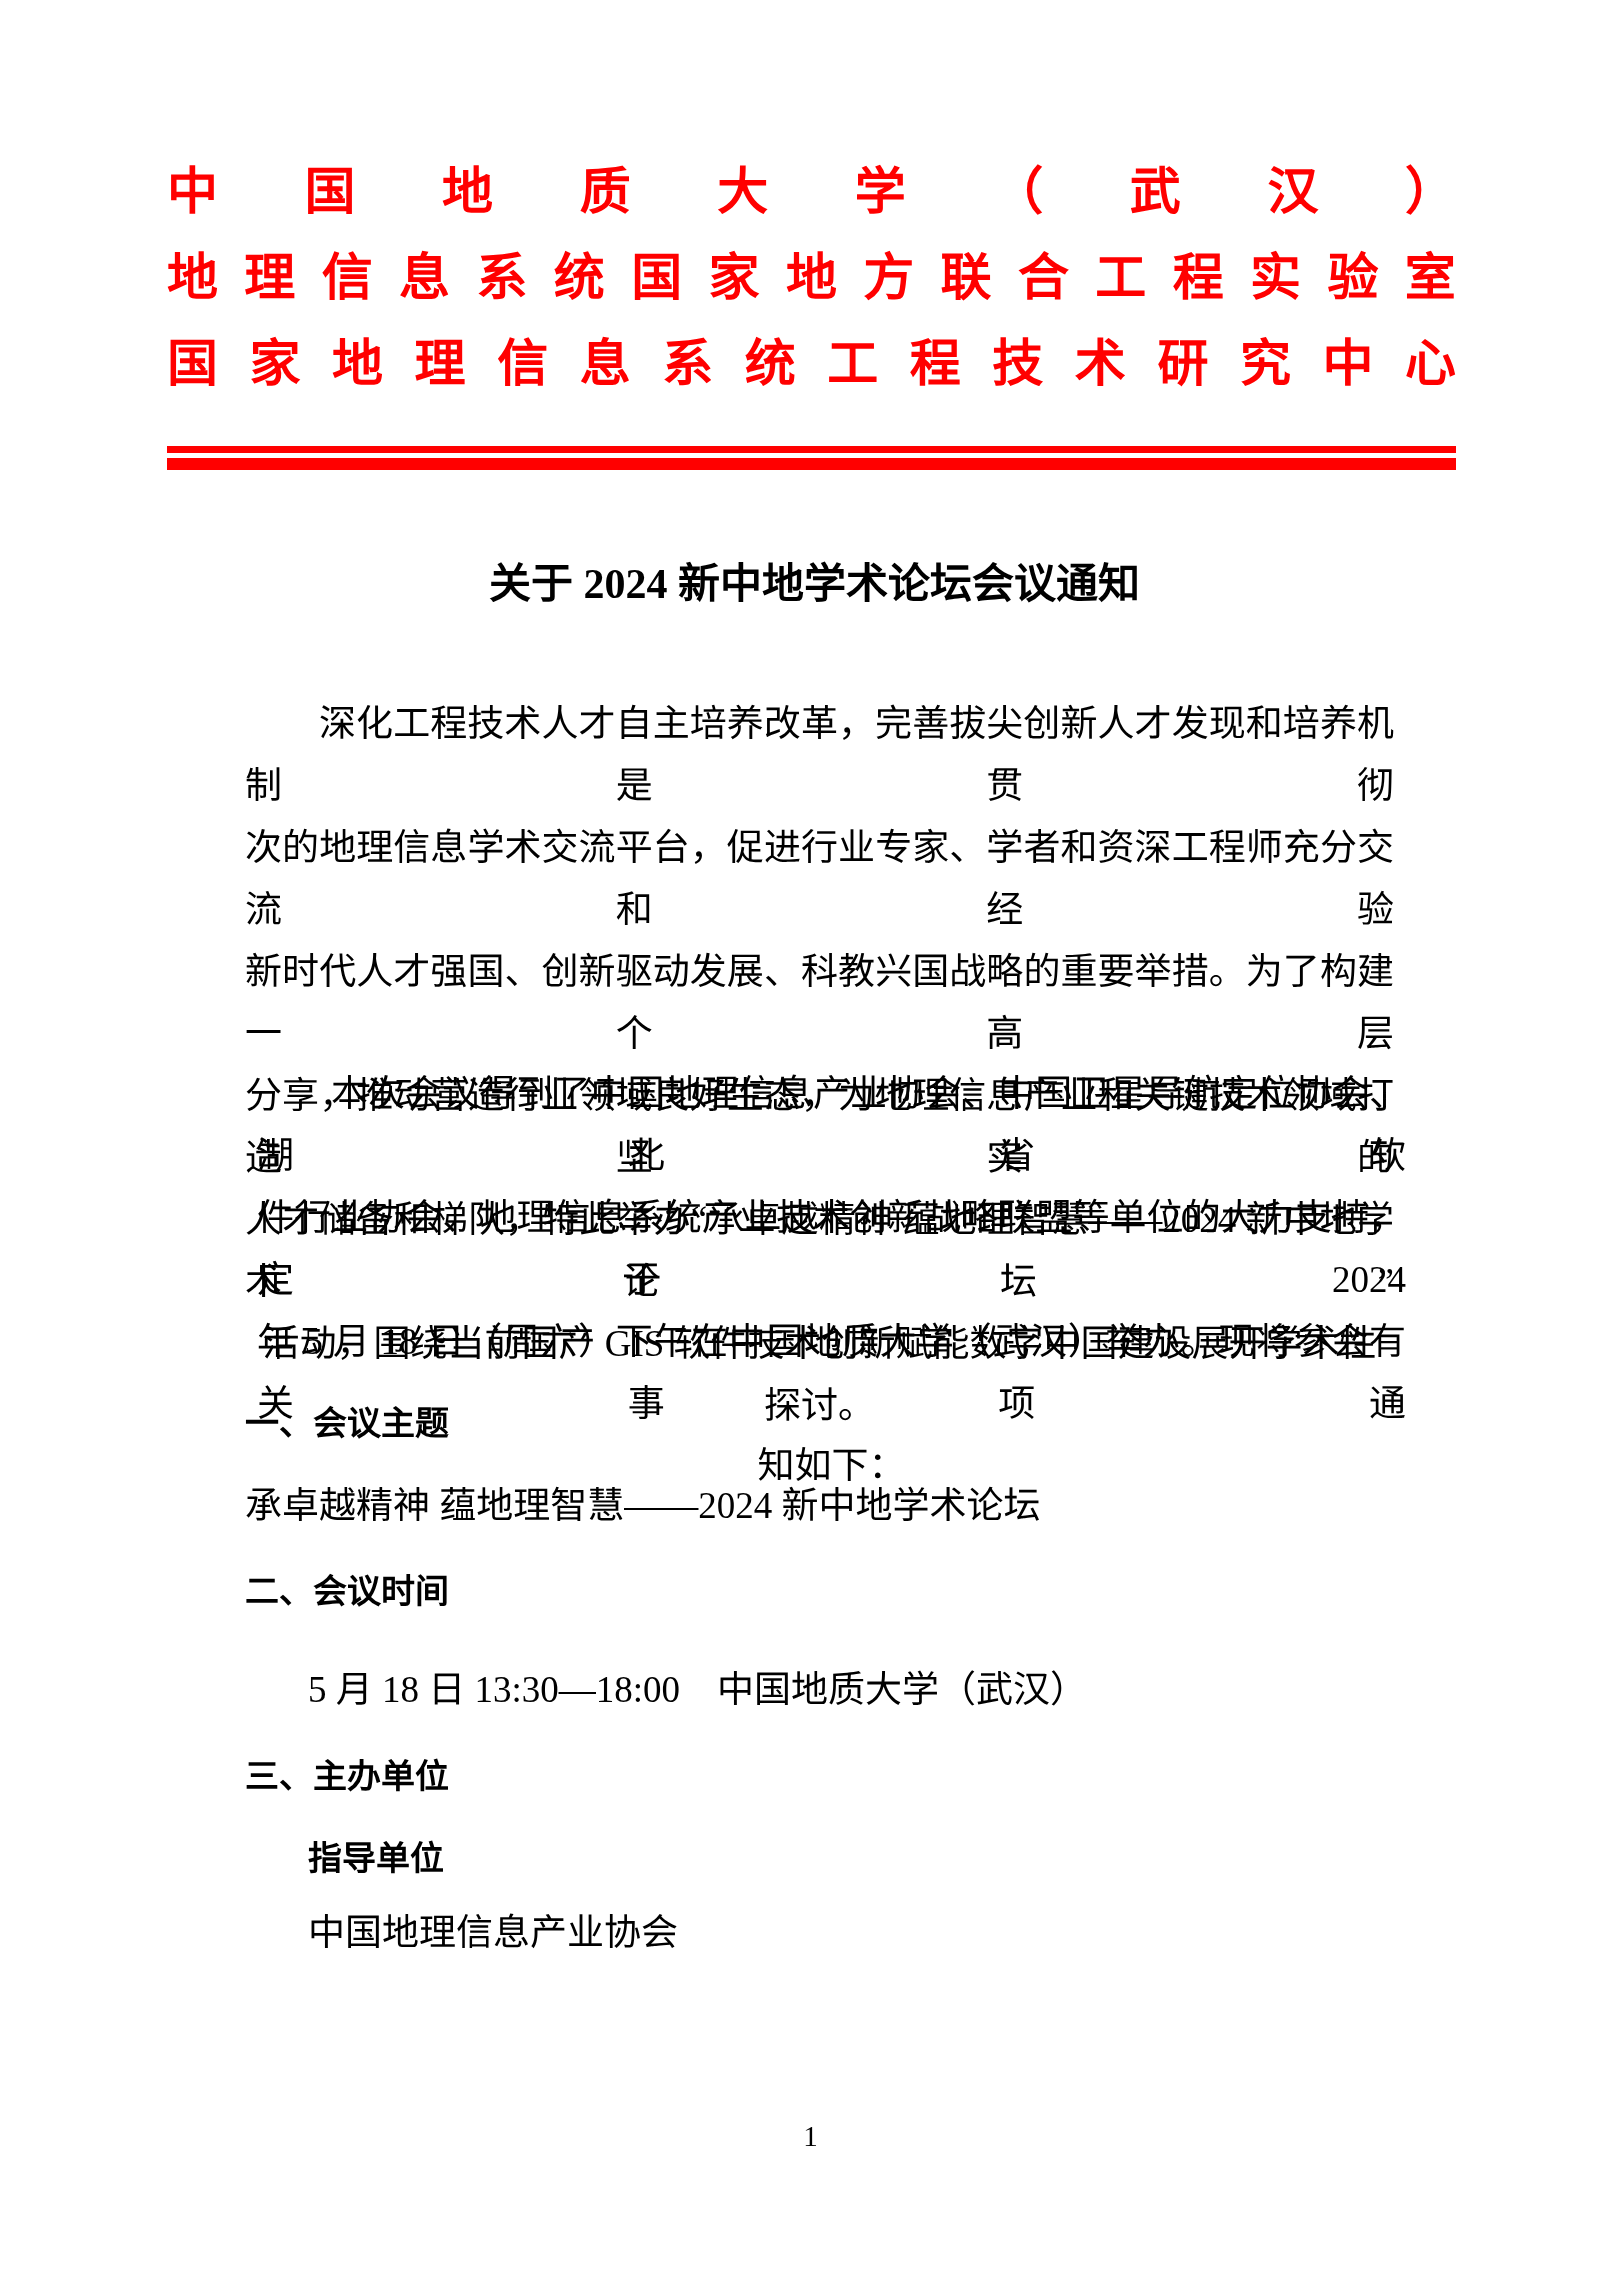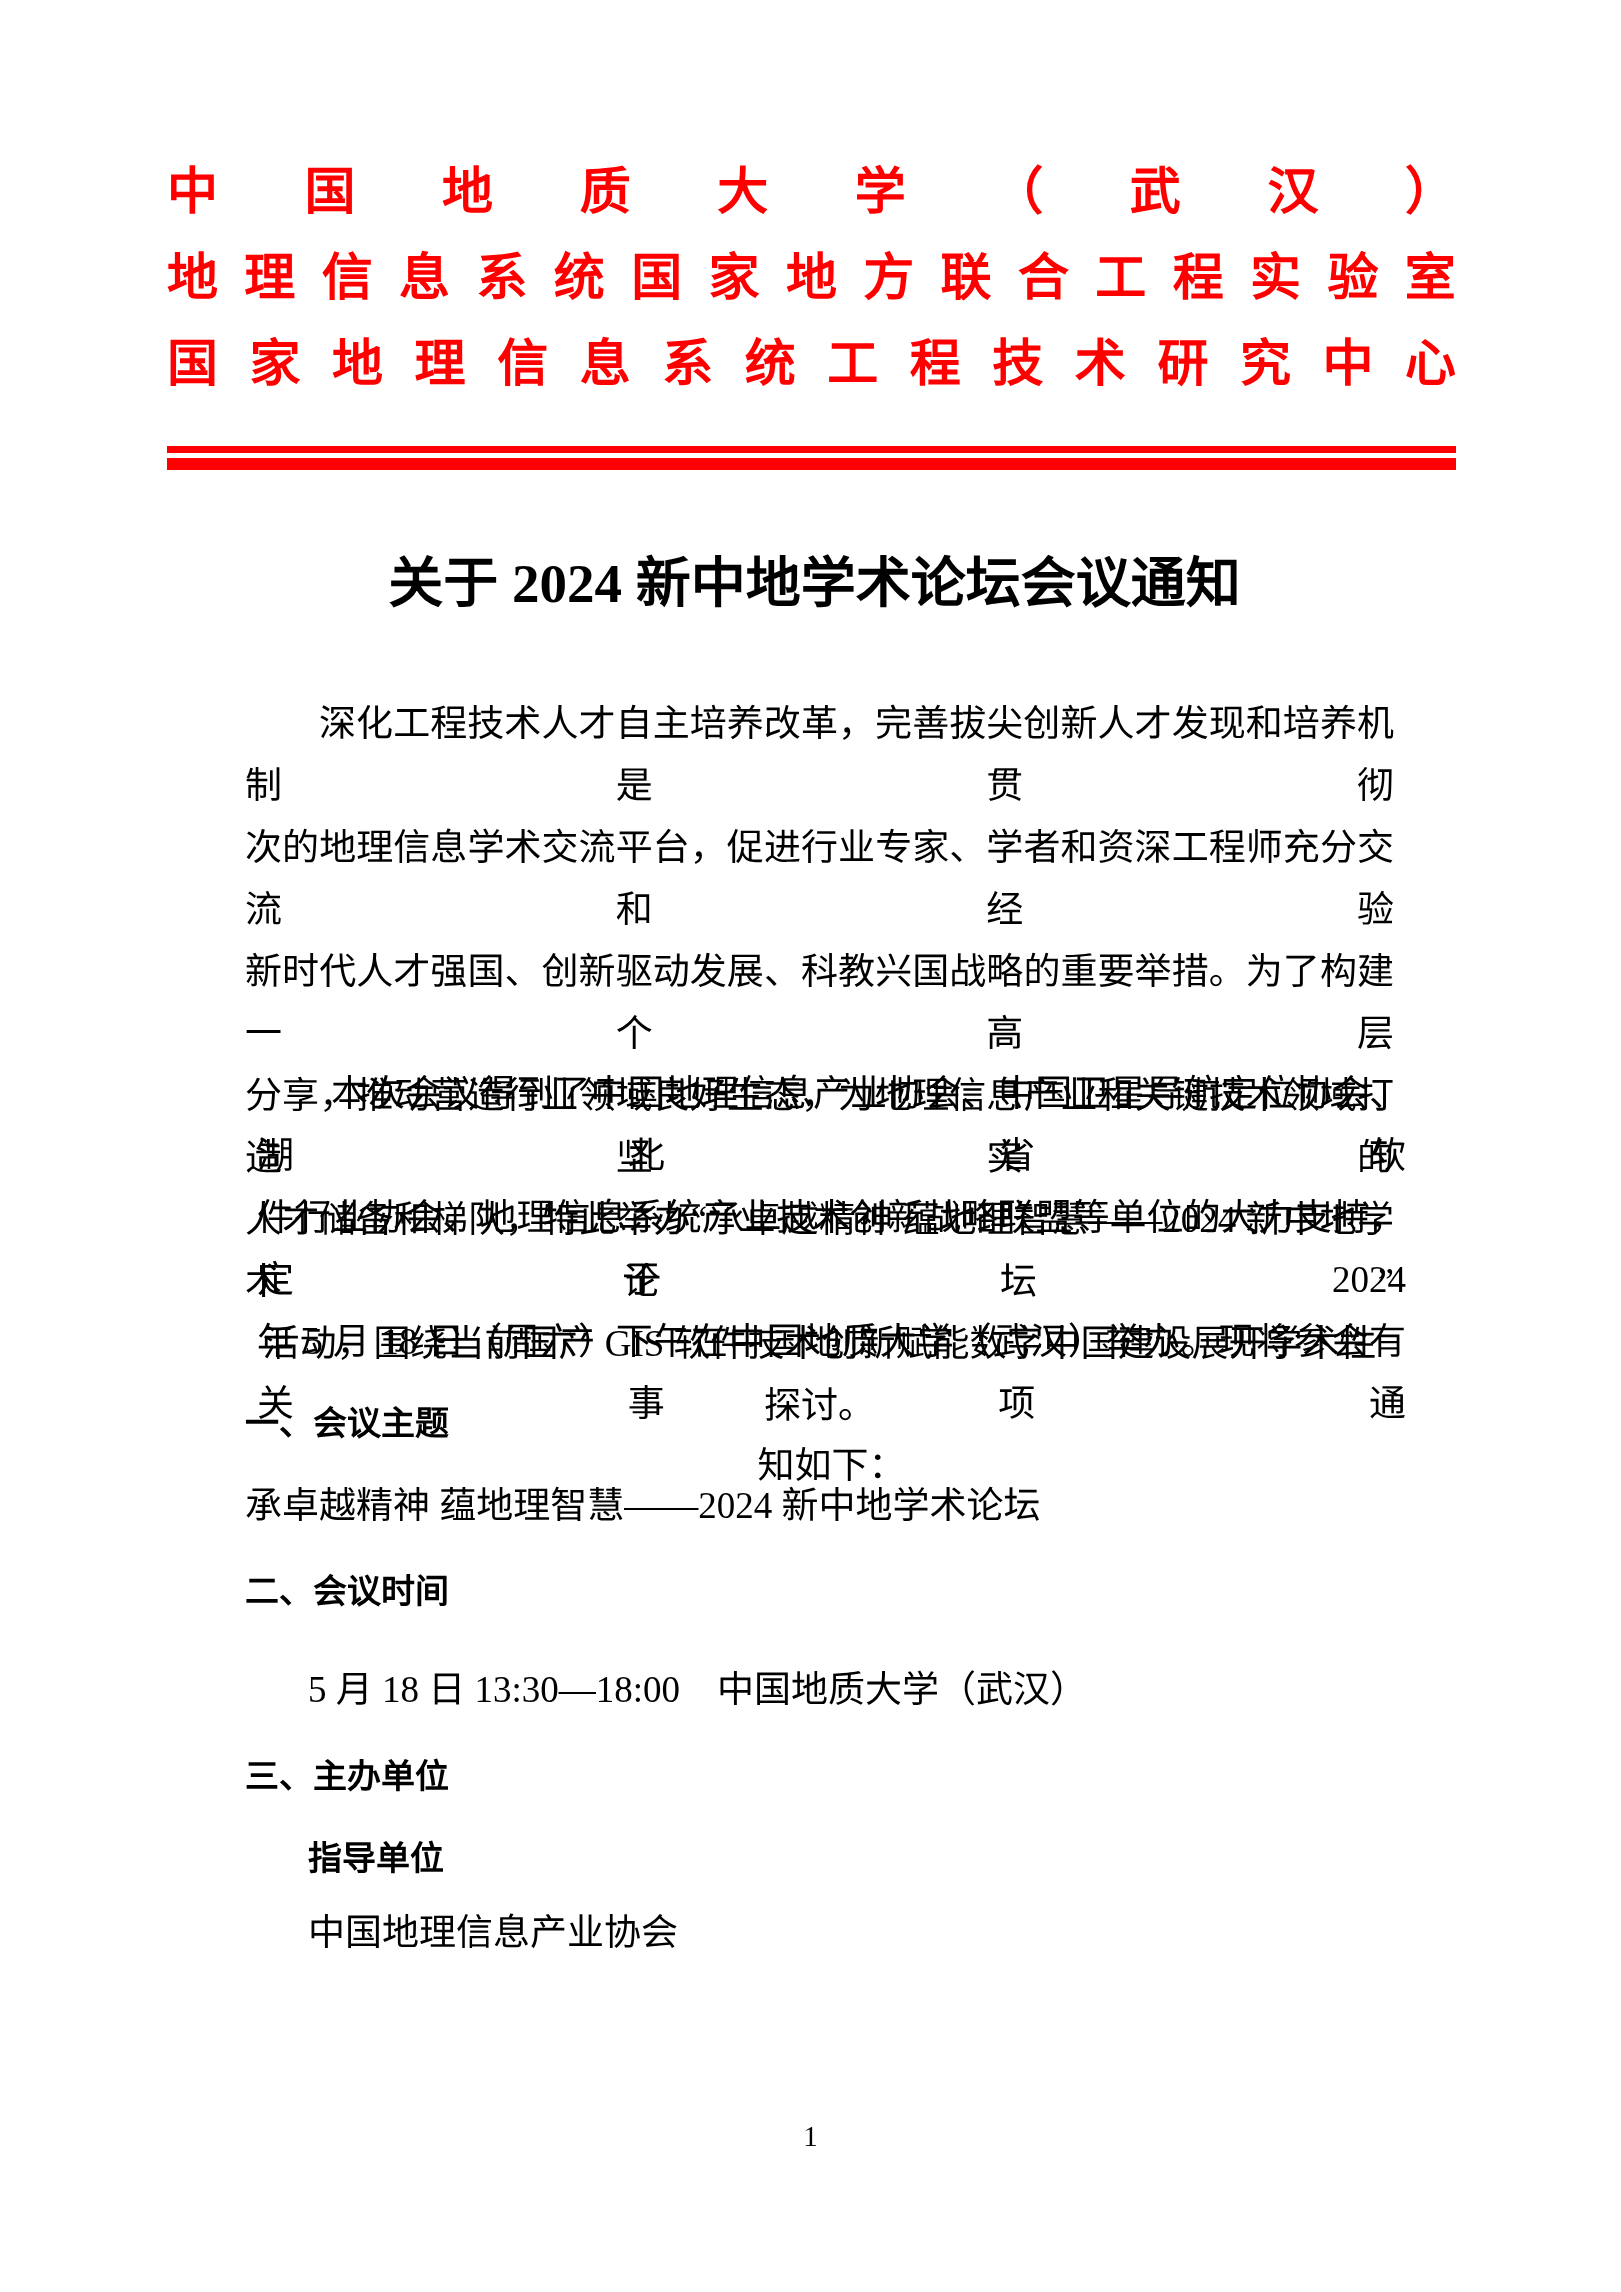--- a/index.html
+++ b/index.html
@@ -37,21 +37,21 @@
   
   .rule-thin  { position: absolute; left: 167px; top: 446px; width: 1289px; height: 6.9px;  background: var(--accent); }
   .rule-thick { position: absolute; left: 167px; top: 458px; width: 1289px; height: 11.8px; background: var(--accent); }
 
   
   .doc-title {
     position: absolute;
     left: 0; top: 545px;
     width: 100%;
     text-align: center;
-    font-size: 55px;
+    font-size: 42px;
     font-weight: bold;
     line-height: 78px;
     font-family: "Liberation Serif", serif;
     padding-left: 8px;
   }
 
   
   .body-col {
     position: absolute;
     left: 245px;

